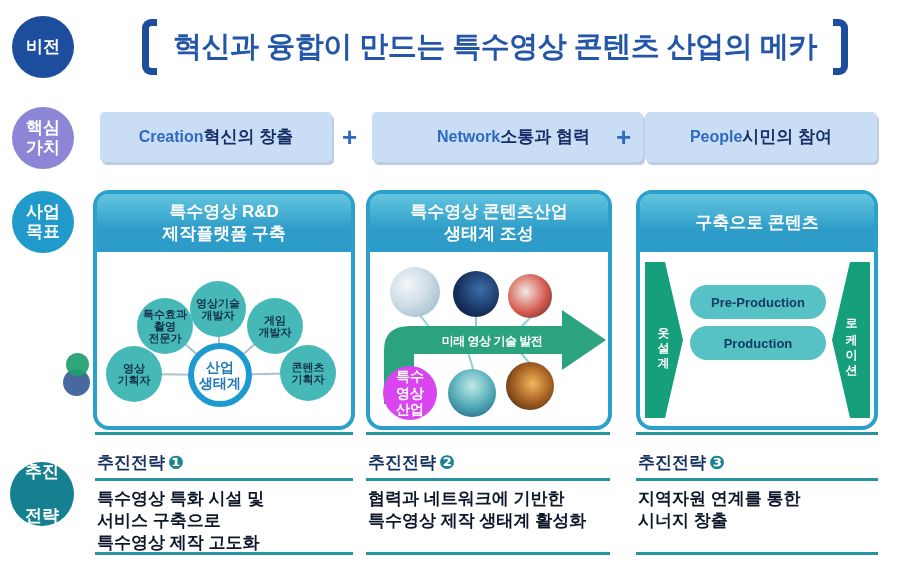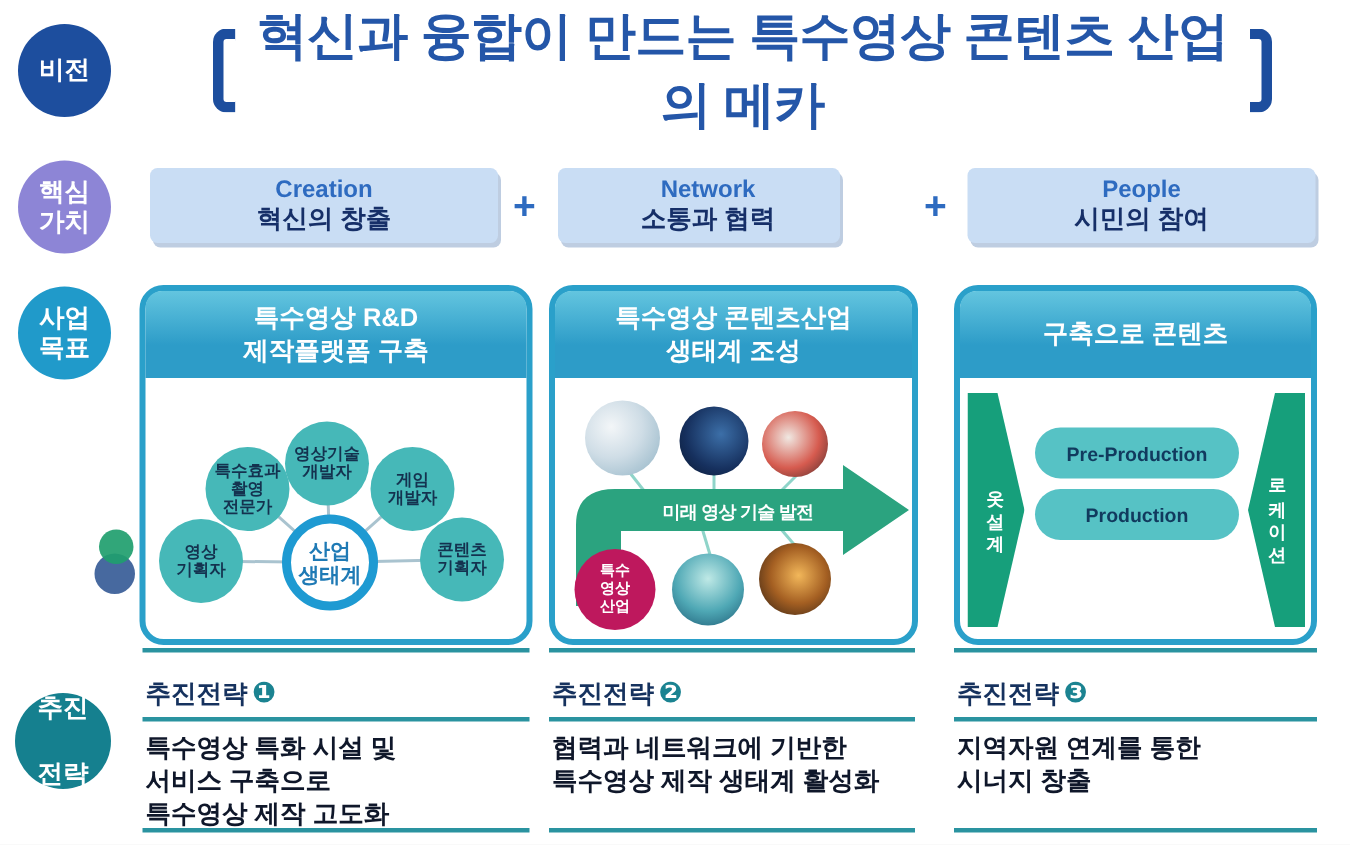--- a/index.html
+++ b/index.html
@@ -19,28 +19,28 @@
   .dot { position:absolute; border-radius:50%; }
   #dot-blue  { left:63px; top:369px; width:27px; height:27px; background:#47699f; }
   #dot-green { left:66px; top:353px; width:23px; height:23px; background:#1f9e6e; opacity:.92; }
 
   
   #vision-title-wrap { position:absolute; left:142px; top:17px; width:706px; height:60px;
                        display:flex; align-items:center; justify-content:space-between; }
   .bracket { width:15px; height:56px; border:0 solid #1d4e9e; }
   .bracket.left  { border-width:7px 0 7px 7px; border-radius:9px 0 0 9px; }
   .bracket.right { border-width:7px 7px 7px 0; border-radius:0 9px 9px 0; }
-  #vision-title { flex:1; text-align:center; font-size:34px; font-weight:bold; color:#2456a8; letter-spacing:-0.5px; }
+  #vision-title { flex:1; text-align:center; font-size:29px; font-weight:bold; color:#2456a8; letter-spacing:-0.5px; }
 
   
   .value-box { position:absolute; top:112px; height:50px; background:#c9ddf4; border-radius:5px;
                box-shadow:2px 3px 0 rgba(125,155,195,.5);
-               display:flex; flex-direction:column; align-items:center; justify-content:center; line-height:1.2; }
+               display:flex; align-items:center; justify-content:center; line-height:1.2; }
   #value-box-0 { left:100px; width:232px; }
-  #value-box-1 { left:372px; width:188px;padding-left:12px; }
+  #value-box-1 { left:372px; width:271px;padding-left:12px; }
   #value-box-2 { left:645px; width:232px; }
   .value-en { color:#2e6bc0; font-weight:bold; font-size:16px; }
   .value-ko { color:#162f68; font-weight:bold; font-size:17px; }
   .plus { position:absolute; top:122px; font-size:26px; font-weight:bold; color:#2e6bc0; }
   #plus-0 { left:342px; } #plus-1 { left:616px; }
 
   
   .card { position:absolute; top:190px; height:240px; background:#fff;
           border:4px solid #2aa0ca; border-radius:16px; }
   #card-0 { left:93px;  width:262px; }
@@ -74,21 +74,21 @@
              background:radial-gradient(circle at 60% 40%,#3c6fa8 0%,#16305e 60%,#0a1830 100%); }
   #photo-2 { left:138px; top:22px;  width:44px; height:44px;
              background:radial-gradient(circle at 40% 40%,#f0e8e2 0%,#d65b4f 55%,#4a2a2a 100%); }
   #photo-3 { left:78px;  top:117px; width:48px; height:48px;
              background:radial-gradient(circle at 50% 35%,#bfe9e6 0%,#4fa8b5 55%,#1c5a74 100%); }
   #photo-4 { left:136px; top:110px; width:48px; height:48px;
              background:radial-gradient(circle at 55% 45%,#f2b75a 0%,#a45f22 50%,#2a1c12 100%); }
   #arrow-label { position:absolute; left:52px; top:79px; width:140px; height:20px; line-height:20px;
                  text-align:center; color:#fff; font-weight:bold; font-size:12px; letter-spacing:-0.5px; }
   #industry-circle { position:absolute; left:13px; top:114px; width:54px; height:54px; border-radius:50%;
-                     background:#be185d; color:#fff; font-weight:bold; font-size:10px; line-height:1.18;
+                     background:#d946ef; color:#fff; font-weight:bold; font-size:14px; line-height:1.18;
                      display:flex; align-items:center; justify-content:center; text-align:center; white-space:pre-line; }
 
   
   .side-arrow { position:absolute; top:10px; }
   #left-arrow-svg  { left:5px; }
   #right-arrow-svg { left:192px; }
   .arrow-vtext { position:absolute; top:30px; height:116px; width:38px;
                  display:flex; align-items:center; justify-content:center;
                  writing-mode:vertical-rl; text-orientation:upright;
                  color:#fff; font-weight:bold; font-size:12px; letter-spacing:3px; }

